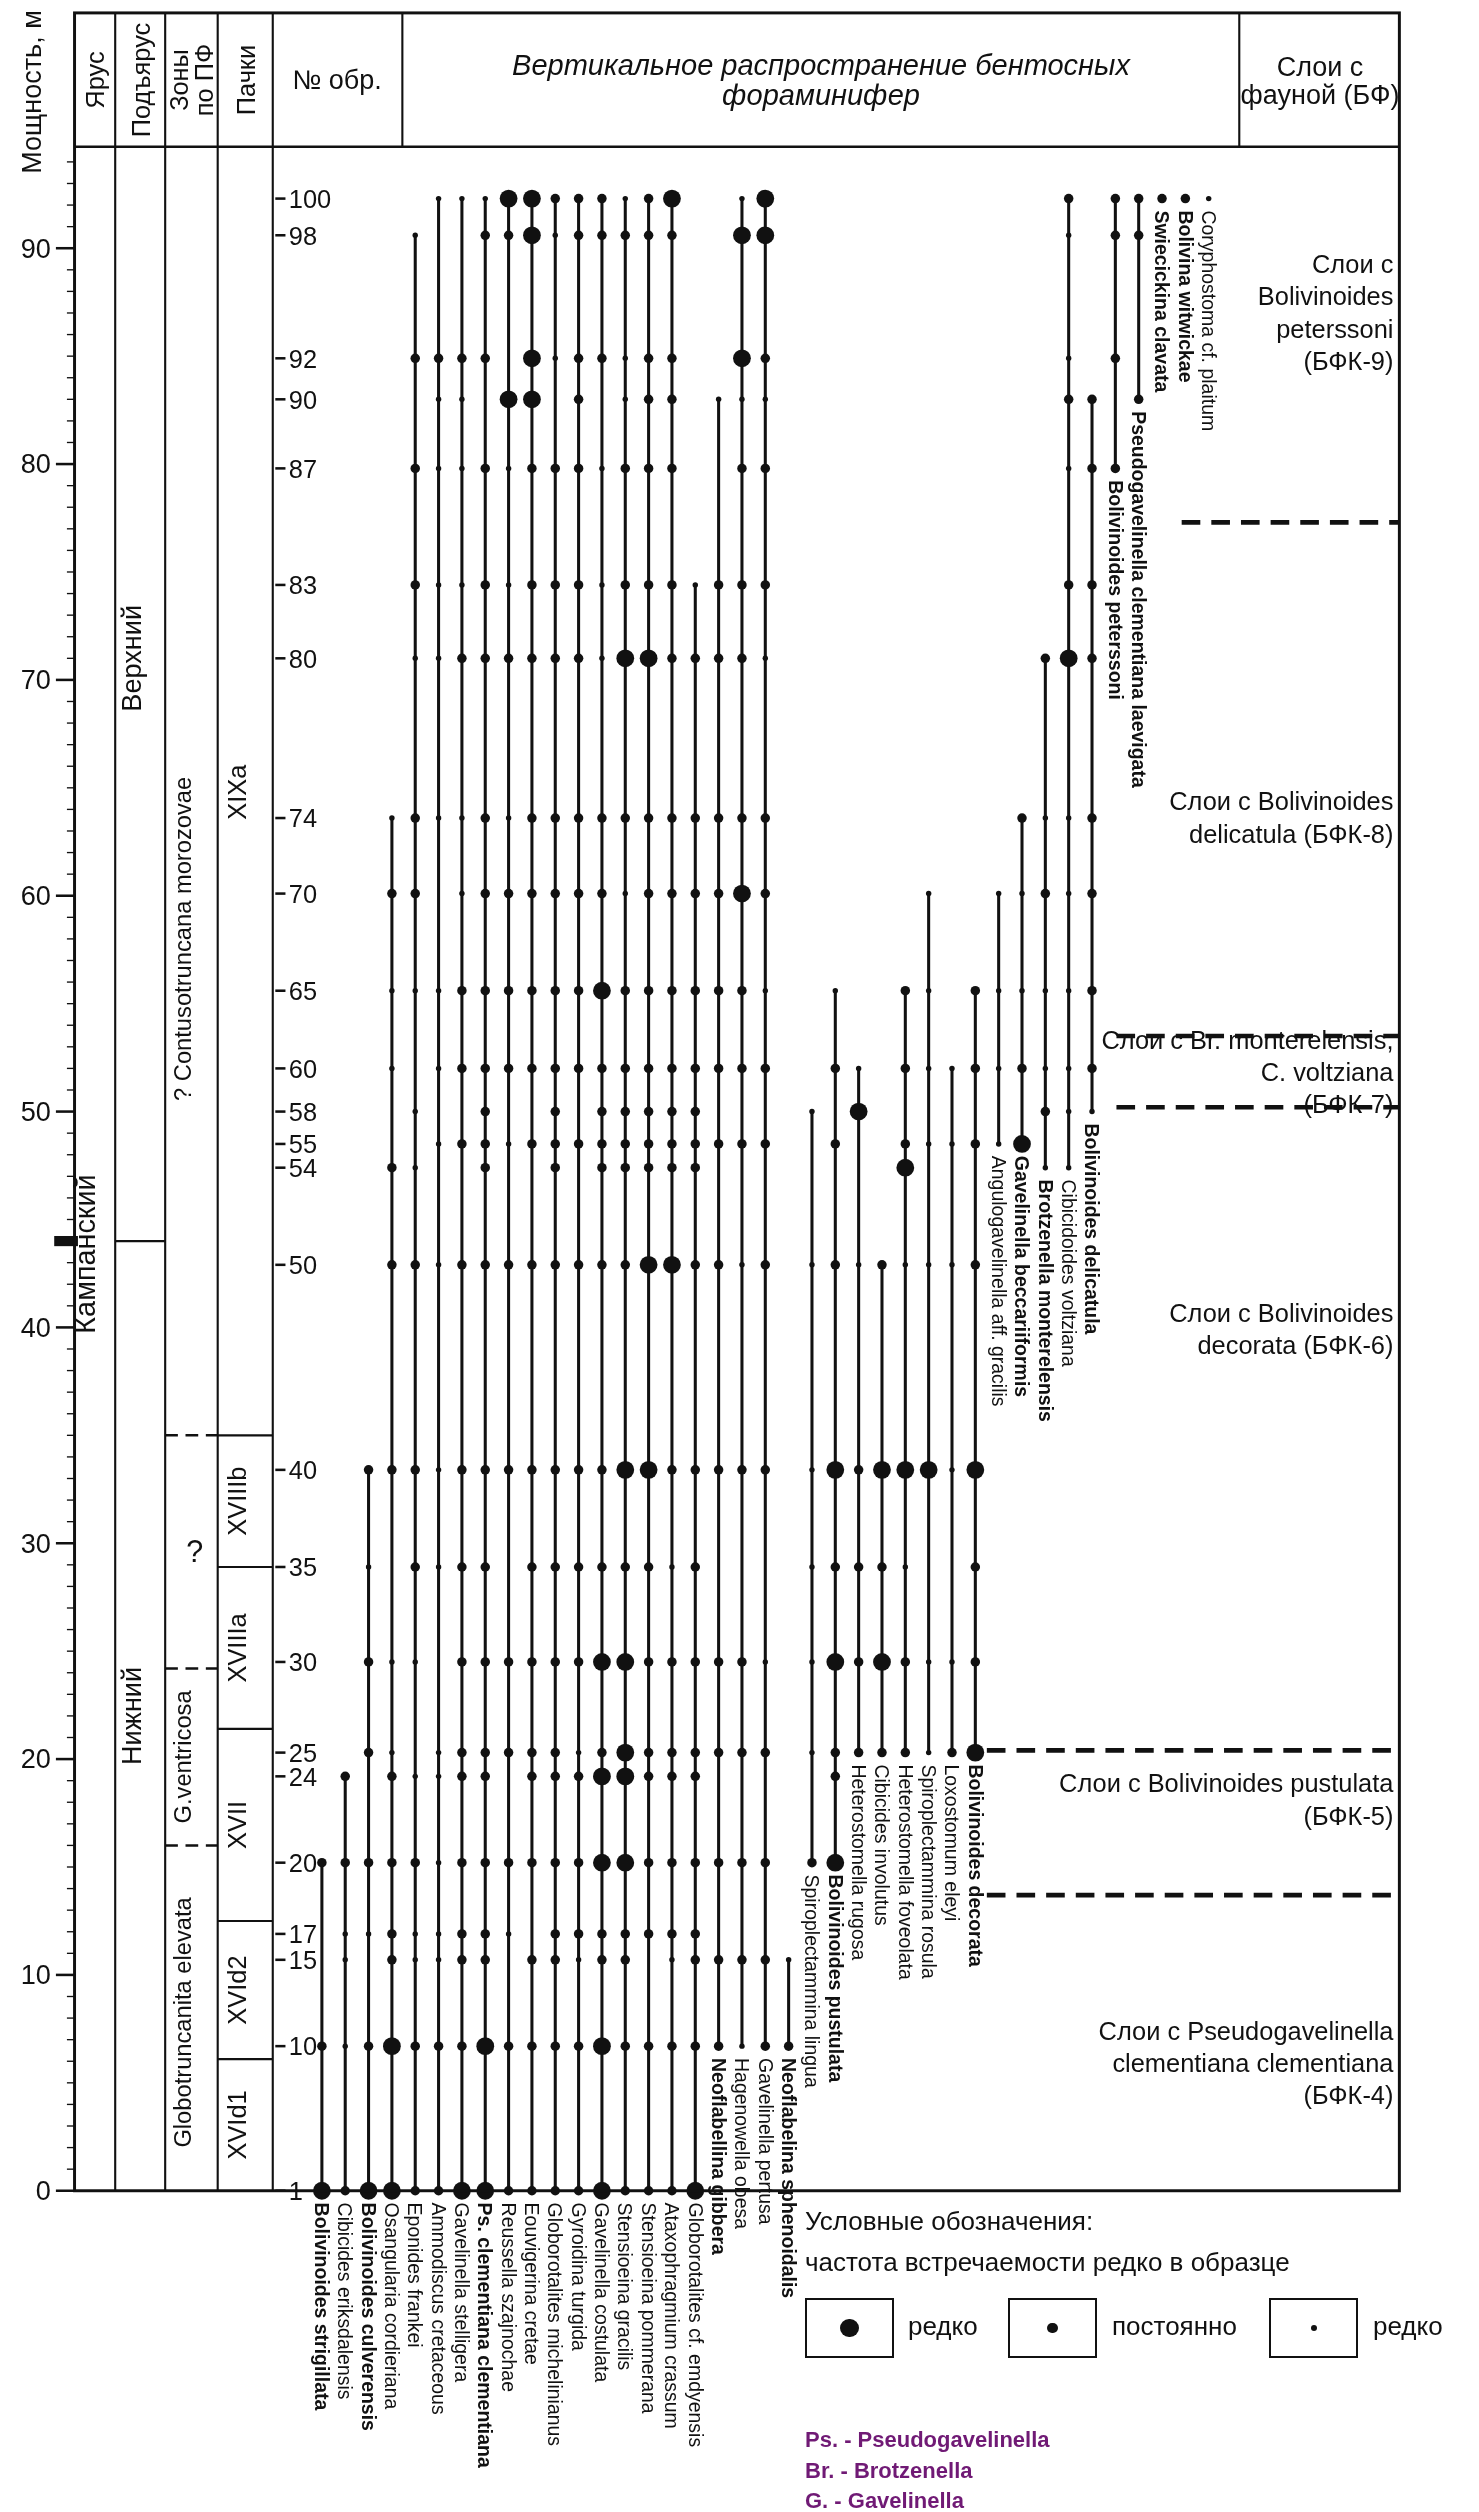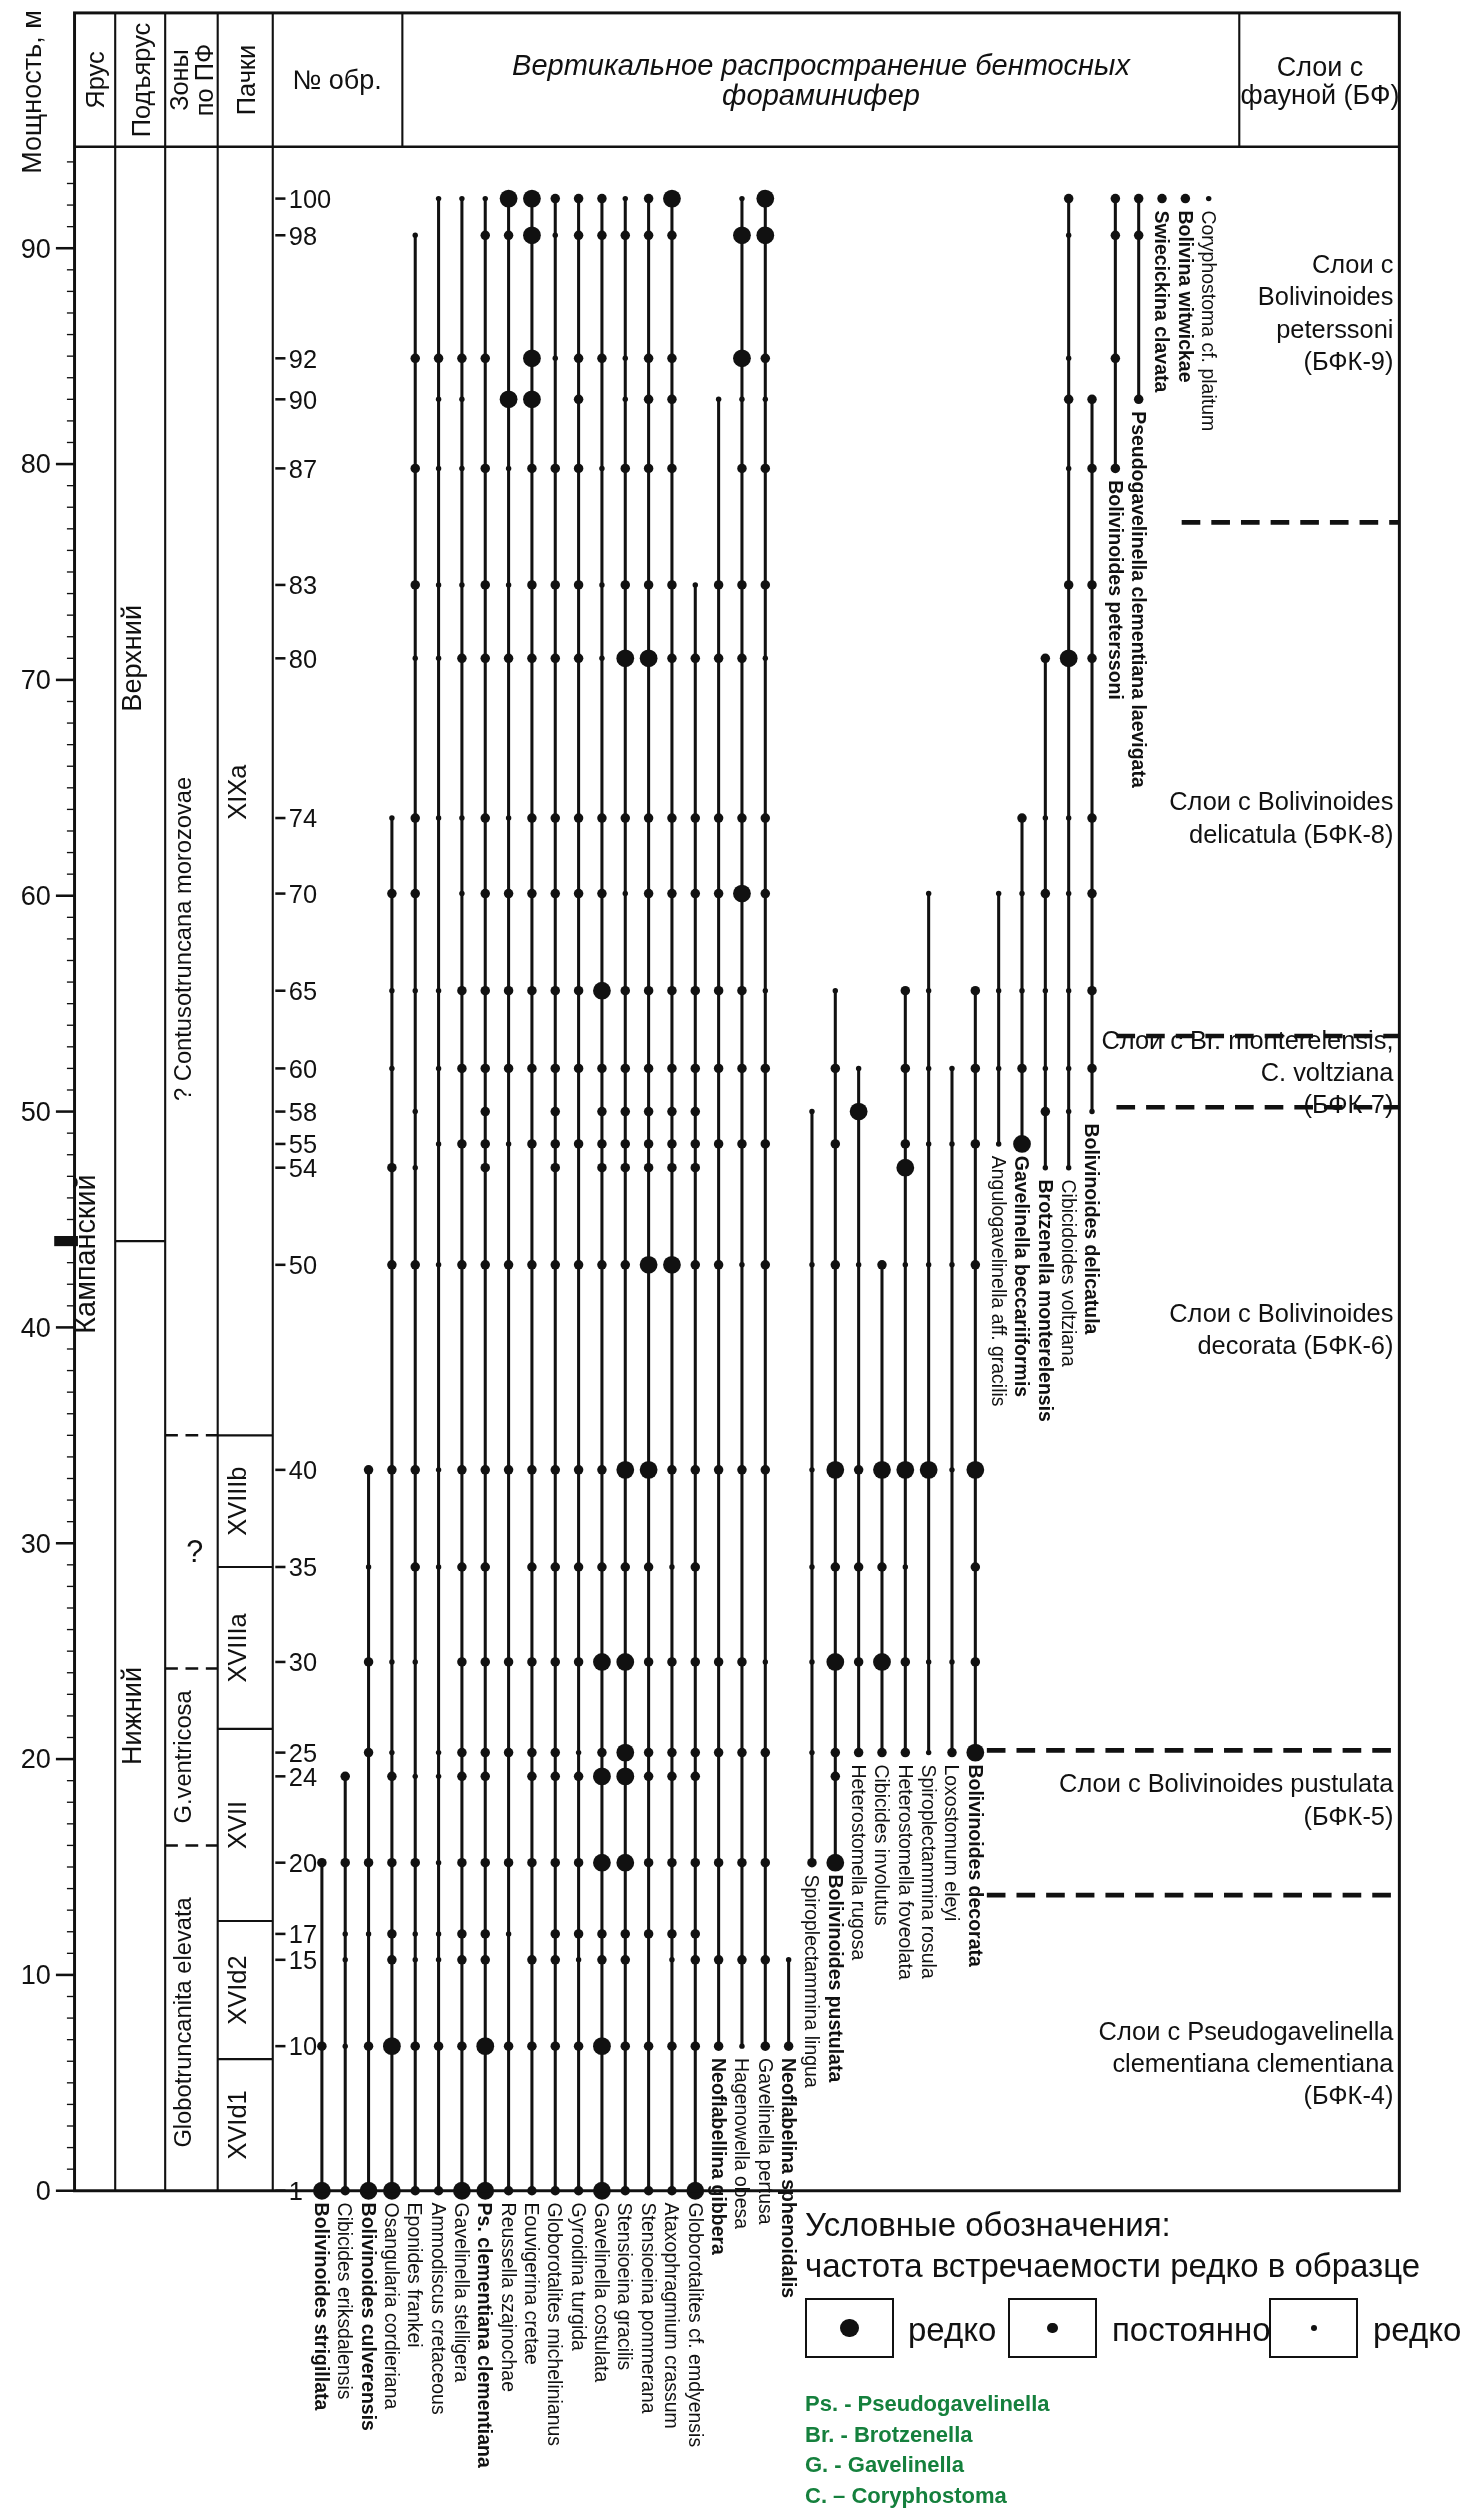--- a/index.html
+++ b/index.html
@@ -4,28 +4,28 @@
 <style>
   html,body{margin:0;padding:0;background:#fff;}
   .canvas{position:relative;width:1479px;height:2512px;background:#fff;overflow:hidden;
           font-family:"Liberation Sans",sans-serif;color:#111;}
   svg{position:absolute;left:0;top:0;font-family:"Liberation Sans",sans-serif;}
   .hdr-label{position:absolute;transform:translate(-50%,-50%);font-size:25.4px;line-height:1.05;
              white-space:pre-line;text-align:center;color:#111;}
   .rot{transform:translate(-50%,-50%) rotate(-90deg);}
   .t34{font-size:29px;font-style:italic;}
   .t32{font-size:27px;}
-  .legend-text{position:absolute;font-size:33px;color:#111;white-space:nowrap;}
+  .legend-text{position:absolute;font-size:26px;color:#111;white-space:nowrap;}
   .legend-box{position:absolute;width:85px;height:56px;border:2.5px solid #111;
               display:flex;align-items:center;justify-content:center;background:#fff;}
   .dot{border-radius:50%;background:#111;display:block;}
   .dot-lg{width:18.6px;height:18.6px;}
   .dot-md{width:10.2px;height:10.2px;}
   .dot-sm{width:6px;height:6px;}
-  .abbr{position:absolute;font-size:22px;font-weight:700;color:#15803d;white-space:nowrap;}
+  .abbr{position:absolute;font-size:22px;font-weight:700;color:#701a75;white-space:nowrap;margin-top:36px;}
 </style>
 </head>
 <body>
 
 <div class="canvas">
 
   <svg id="svg" width="1479" height="2512" viewBox="0 0 1746 2965">
       <line x1="380" y1="2198.704" x2="380" y2="2586" stroke="#111" stroke-width="3.6"></line>
       <circle cx="380" cy="2586" r="10.5" fill="#111"></circle>
       <circle cx="380" cy="2415.284" r="5.6" fill="#111"></circle>

